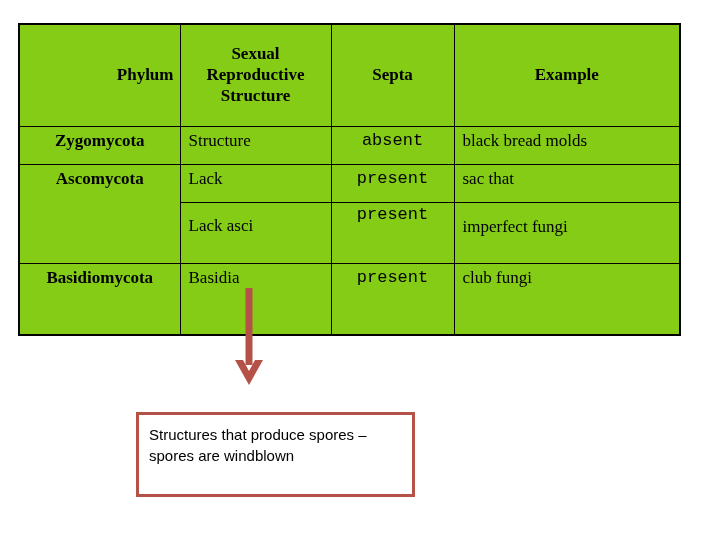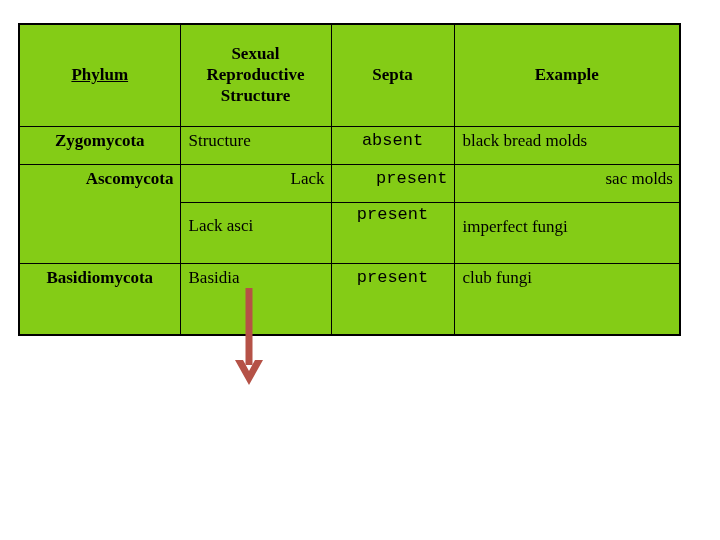--- a/index.html
+++ b/index.html
@@ -53,25 +53,25 @@
 
   
   .fungi-table thead th {
     height: 101px;
     font-weight: bold;
     text-align: center;
     vertical-align: middle;
     font-size: 17px;
     line-height: 1.22;
   }
-  .fungi-table thead th.h-phylum { text-align: center; text-decoration: underline; }
+  .fungi-table thead th.h-phylum { text-align: right; }
 
   
   tr.r-zygo td { height: 33px; }
-  tr.r-asco td { height: 33px; text-align: right; }
+  tr.r-asco td { height: 33px; }
   tr.r-lack td { height: 46px; }
   tr.r-basid td { height: 66px; }
 
   td.phylum-cell {
     font-weight: bold;
     text-align: center;
     padding-top: 4px;
     margin-top: 16px;
   }
   td.struct-cell {
@@ -158,35 +158,38 @@
       <tr class="r-zygo">
         <td class="phylum-cell">Zygomycota</td>
         <td class="struct-cell">Structure</td>
         <td class="septa-cell">absent</td>
         <td class="example-cell">black bread molds</td>
       </tr>
       <tr class="r-asco">
         <td class="phylum-span" rowspan="2">Ascomycota</td>
         <td class="struct-cell">Lack</td>
         <td class="septa-cell">present</td>
-        <td class="example-cell">sac molds</td>
+        <td class="example-cell">sac that</td>
       </tr>
       <tr class="r-lack">
         <td class="struct-cell">Lack asci</td>
         <td class="septa-cell">present</td>
         <td class="example-cell">imperfect fungi</td>
       </tr>
       <tr class="r-basid">
         <td class="phylum-cell">Basidiomycota</td>
         <td class="struct-cell">Basidia</td>
         <td class="septa-cell">present</td>
         <td class="example-cell">club fungi</td>
       </tr>
     </tbody>
   </table>
 
   <svg class="arrow" viewBox="0 0 32 100">
     <rect x="12.5" y="0" width="7" height="77" fill="#b55247"></rect>
     <path d="M 2 72 L 16 97 L 30 72 L 22 72 L 16 83 L 10 72 Z" fill="#b55247"></path>
   </svg>
 
+  <div class="callout">
+    <div class="callout-text">Structures that produce spores – spores are windblown</div>
+  </div>
 
 </div>
 
 </body></html>

